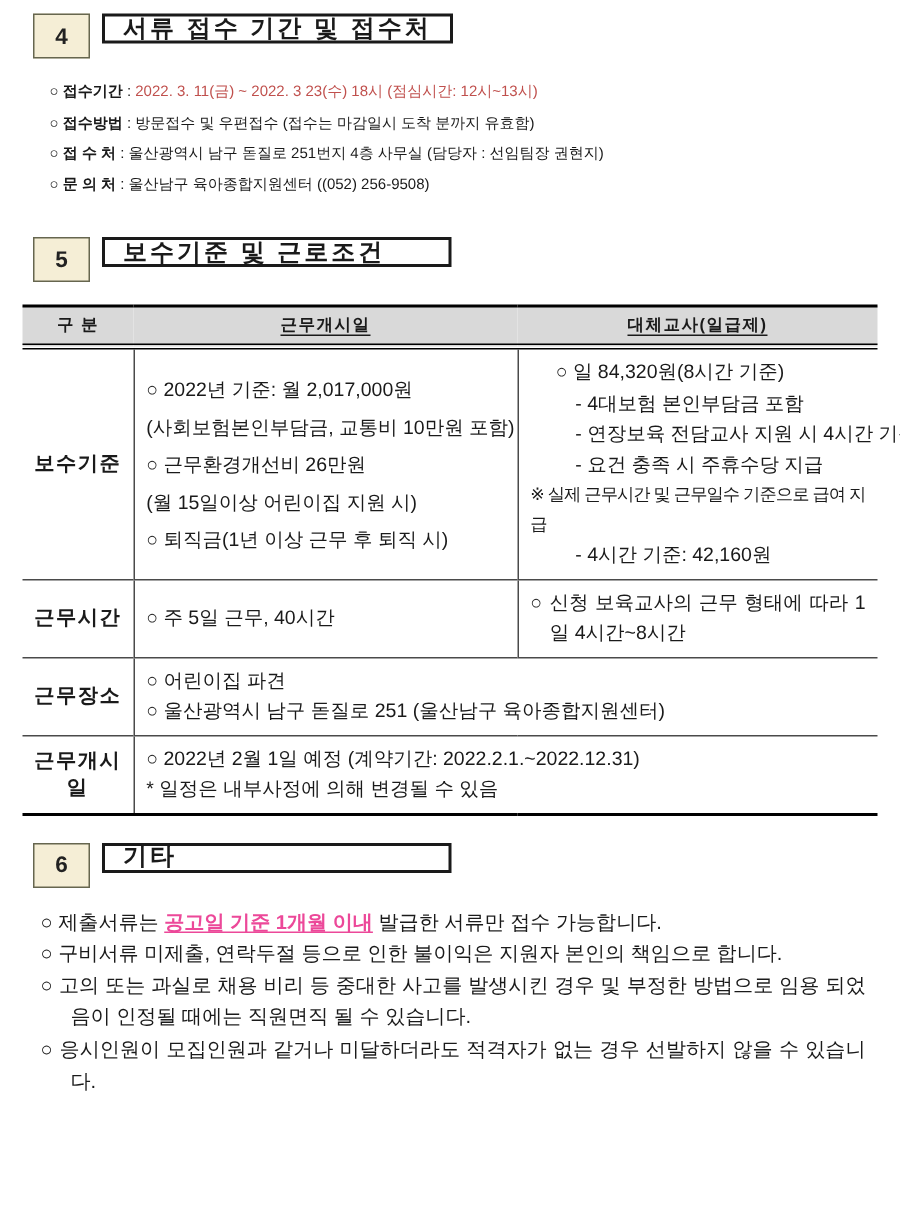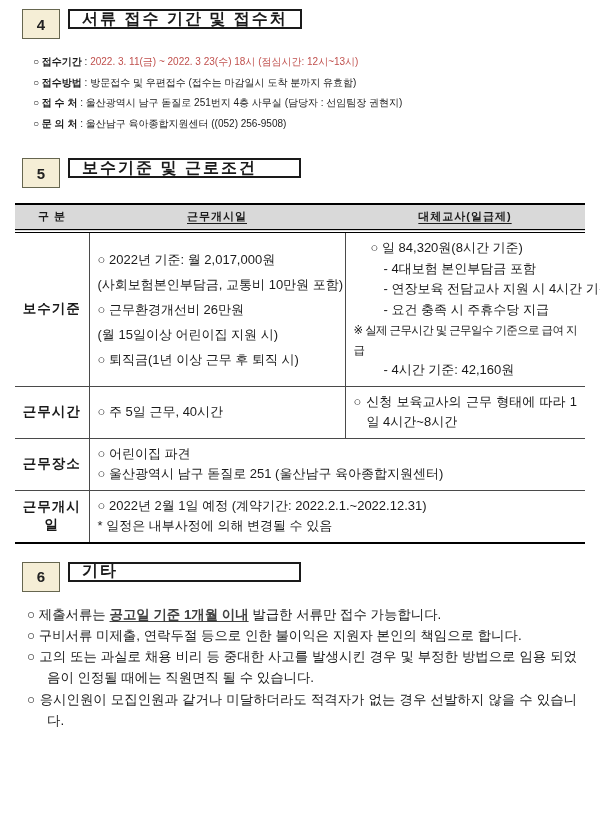--- a/index.html
+++ b/index.html
@@ -51,21 +51,21 @@
   .ind{padding-left:13px;}
   .note{font-size:11.5px;letter-spacing:-0.6px;line-height:20px;}
   .mline{line-height:20.5px;white-space:nowrap;}
   .just{text-align:justify;line-height:20.5px;padding-left:13px;text-indent:-13px;}
   
   .s6-list{margin:12px 23px 0 27px;}
   .para{
     font-size:13.4px;line-height:21.3px;text-align:justify;
     padding-left:20px;text-indent:-20px;margin:0;color:#1a1a1a;
   }
-  .hl{color:#404040;font-weight:700;text-decoration:underline;text-underline-offset:2px;}
+  .hl{color:#ec4899;font-weight:700;text-decoration:underline;text-underline-offset:2px;}
   .badge{
     display:inline-block;border:1.5px solid #000;font-size:11px;font-weight:700;
     padding:0 3px;line-height:15px;text-indent:0;vertical-align:1px;letter-spacing:-0.5px;
   }
   .mt18{margin-top:18px;}
   .mt24{margin-top:24px;}
 </style>
 </head>
 <body>
 

